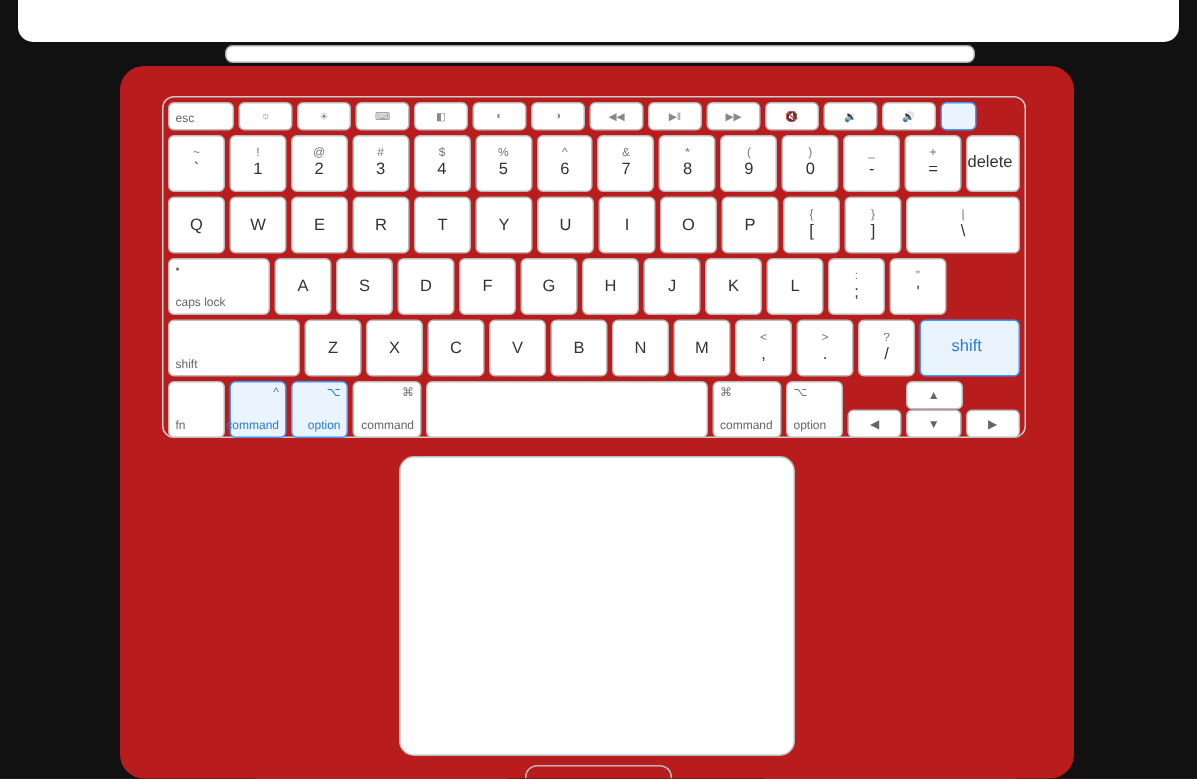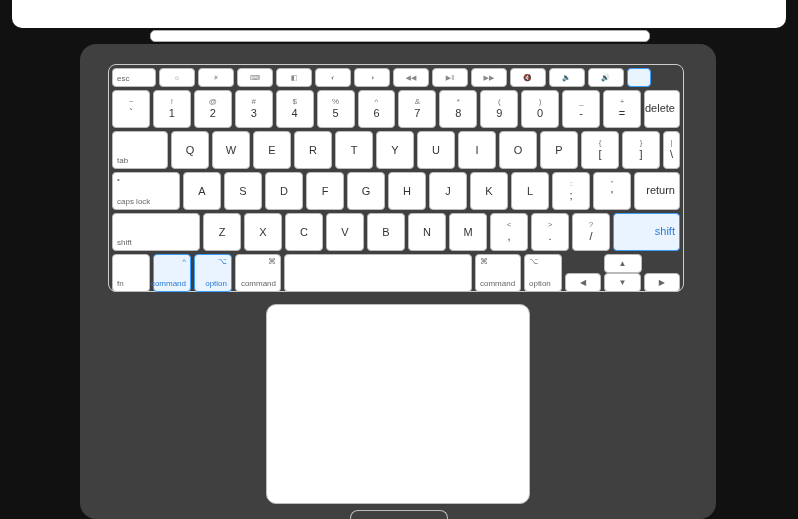--- a/index.html
+++ b/index.html
@@ -1,27 +1,27 @@
 <!DOCTYPE html>
 <html><head>
 <meta charset="utf-8">
 <style>
   html,body{margin:0;padding:0;background:#111;font-family:-apple-system,Helvetica,Arial,sans-serif;width:798px;height:519px;overflow:hidden}
   .lid{position:absolute;top:0;left:12px;width:774px;height:28px;background:#fff;border-bottom-left-radius:10px;border-bottom-right-radius:10px}
   .hinge{position:absolute;top:30px;left:150px;width:498px;height:10px;border:1px solid #aaa;border-radius:5px;background:#fff}
-  .body{position:absolute;top:44px;left:80px;width:636px;height:475px;background:#404040;border-radius:16px}
+  .body{position:absolute;top:44px;left:80px;width:636px;height:475px;background:#b91c1c;border-radius:16px}
   .kbwell{position:absolute;top:20px;left:28px;width:576px;height:228px;border:1px solid #ccc;border-radius:8px;padding:3px;box-sizing:border-box}
   .row{display:flex;gap:3px;margin-bottom:3px}
   .key{border:1px solid #bbb;border-radius:4px;height:38px;display:flex;flex-direction:column;justify-content:center;align-items:center;font-size:11px;color:#333;box-sizing:border-box;cursor:default;background:#fff}
   .key.fn{height:19px;font-size:7px;color:#888}
   .key .up{font-size:10px;color:#555;line-height:1}
   .key .dn{font-size:11px;color:#333;line-height:1.3}
   .key.sym .up{font-size:8px;color:#777}
   .key.mod{justify-content:flex-end;align-items:flex-start;padding:0 0 3px 4px;font-size:8px;color:#666}
-  .key.modR{align-items:flex-end;padding:0 4px 3px 0}
+  .key.modR{align-items:center;padding:0 4px 3px 0}
   .key.mod.sym{justify-content:space-between;padding-top:3px}
   .key.hl{border:1.5px solid #3a9cff;background:#eaf4ff;color:#2a7bd6}
   .key.hl .lbl,.key.hl .up{color:#2a7bd6}
   .tp{position:absolute;top:260px;left:186px;width:262px;height:198px;border:1px solid #bbb;border-radius:10px;background:#fff}
   .notch{position:absolute;bottom:0;left:270px;width:96px;height:8px;border:1px solid #bbb;border-bottom:none;border-top-left-radius:8px;border-top-right-radius:8px}
   .arrows{display:flex;flex-direction:column;gap:0;width:115px}
   .ar-top{display:flex;justify-content:center}
   .ar-bot{display:flex;gap:3px}
   .ar{border:1px solid #bbb;border-radius:4px;width:36px;height:17px;display:flex;align-items:center;justify-content:center;font-size:8px;color:#666;background:#fff}
 </style>
@@ -130,23 +130,20 @@
       <div class="key sym" style="width:38px">
           <span class="up">+</span>
           <span class="dn">=</span>
         </div>
       <div class="key modR" style="flex:1">
           <span class="lbl">delete</span>
         </div>
     </div>
 
     <div class="row">
-      <div class="key mod" style="width:56px">
-          <span class="lbl">tab</span>
-        </div>
       <div class="key" style="width:38px">
           <span>Q</span>
         </div>
       <div class="key" style="width:38px">
           <span>W</span>
         </div>
       <div class="key" style="width:38px">
           <span>E</span>
         </div>
       <div class="key" style="width:38px">
@@ -216,23 +213,20 @@
       <div class="key" style="width:38px">
           <span>L</span>
         </div>
       <div class="key sym" style="width:38px">
           <span class="up">:</span>
           <span class="dn">;</span>
         </div>
       <div class="key sym" style="width:38px">
           <span class="up">"</span>
           <span class="dn">'</span>
-        </div>
-      <div class="key modR" style="flex:1">
-          <span class="lbl">return</span>
         </div>
     </div>
 
     <div class="row">
       <div class="key mod" style="width:88px">
           <span class="lbl">shift</span>
         </div>
       <div class="key" style="width:38px">
           <span>Z</span>
         </div>

